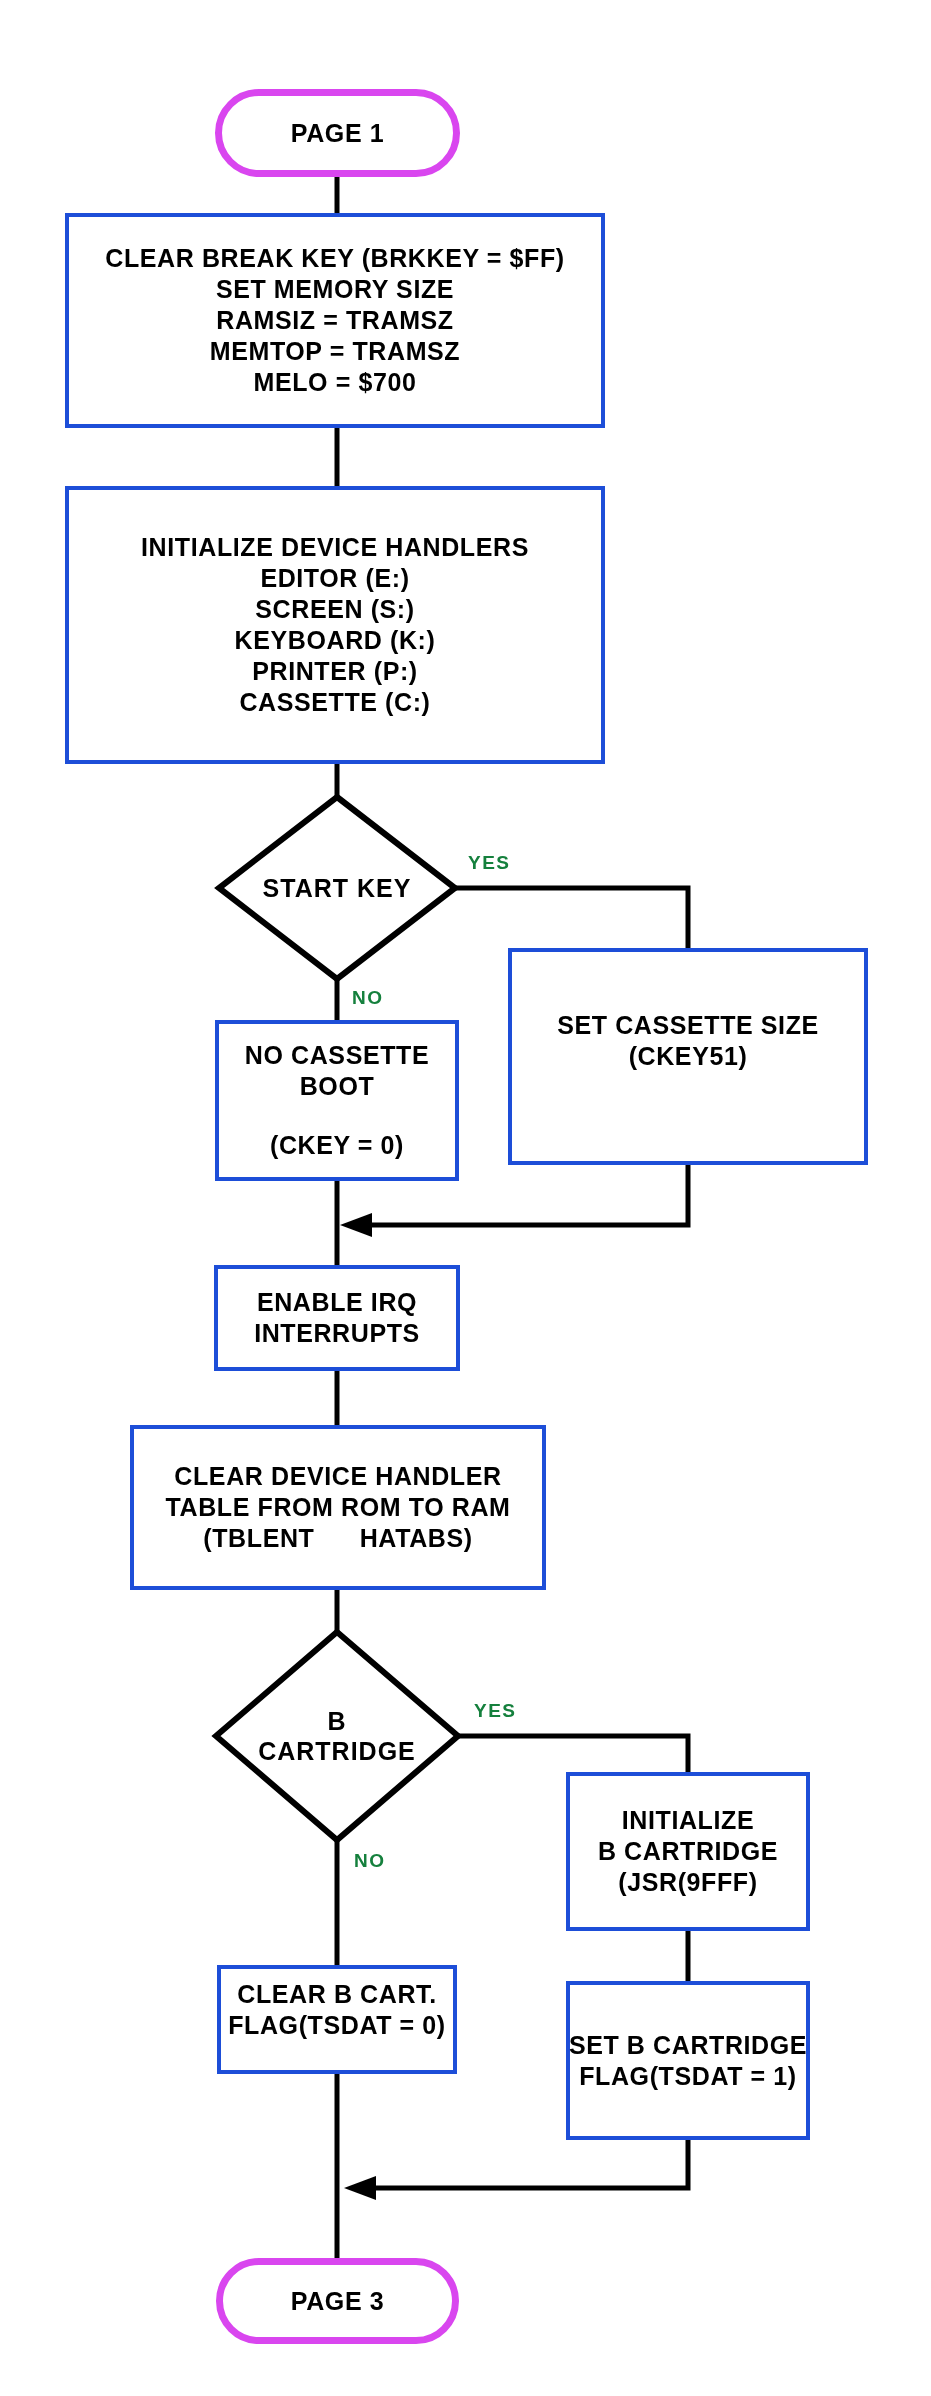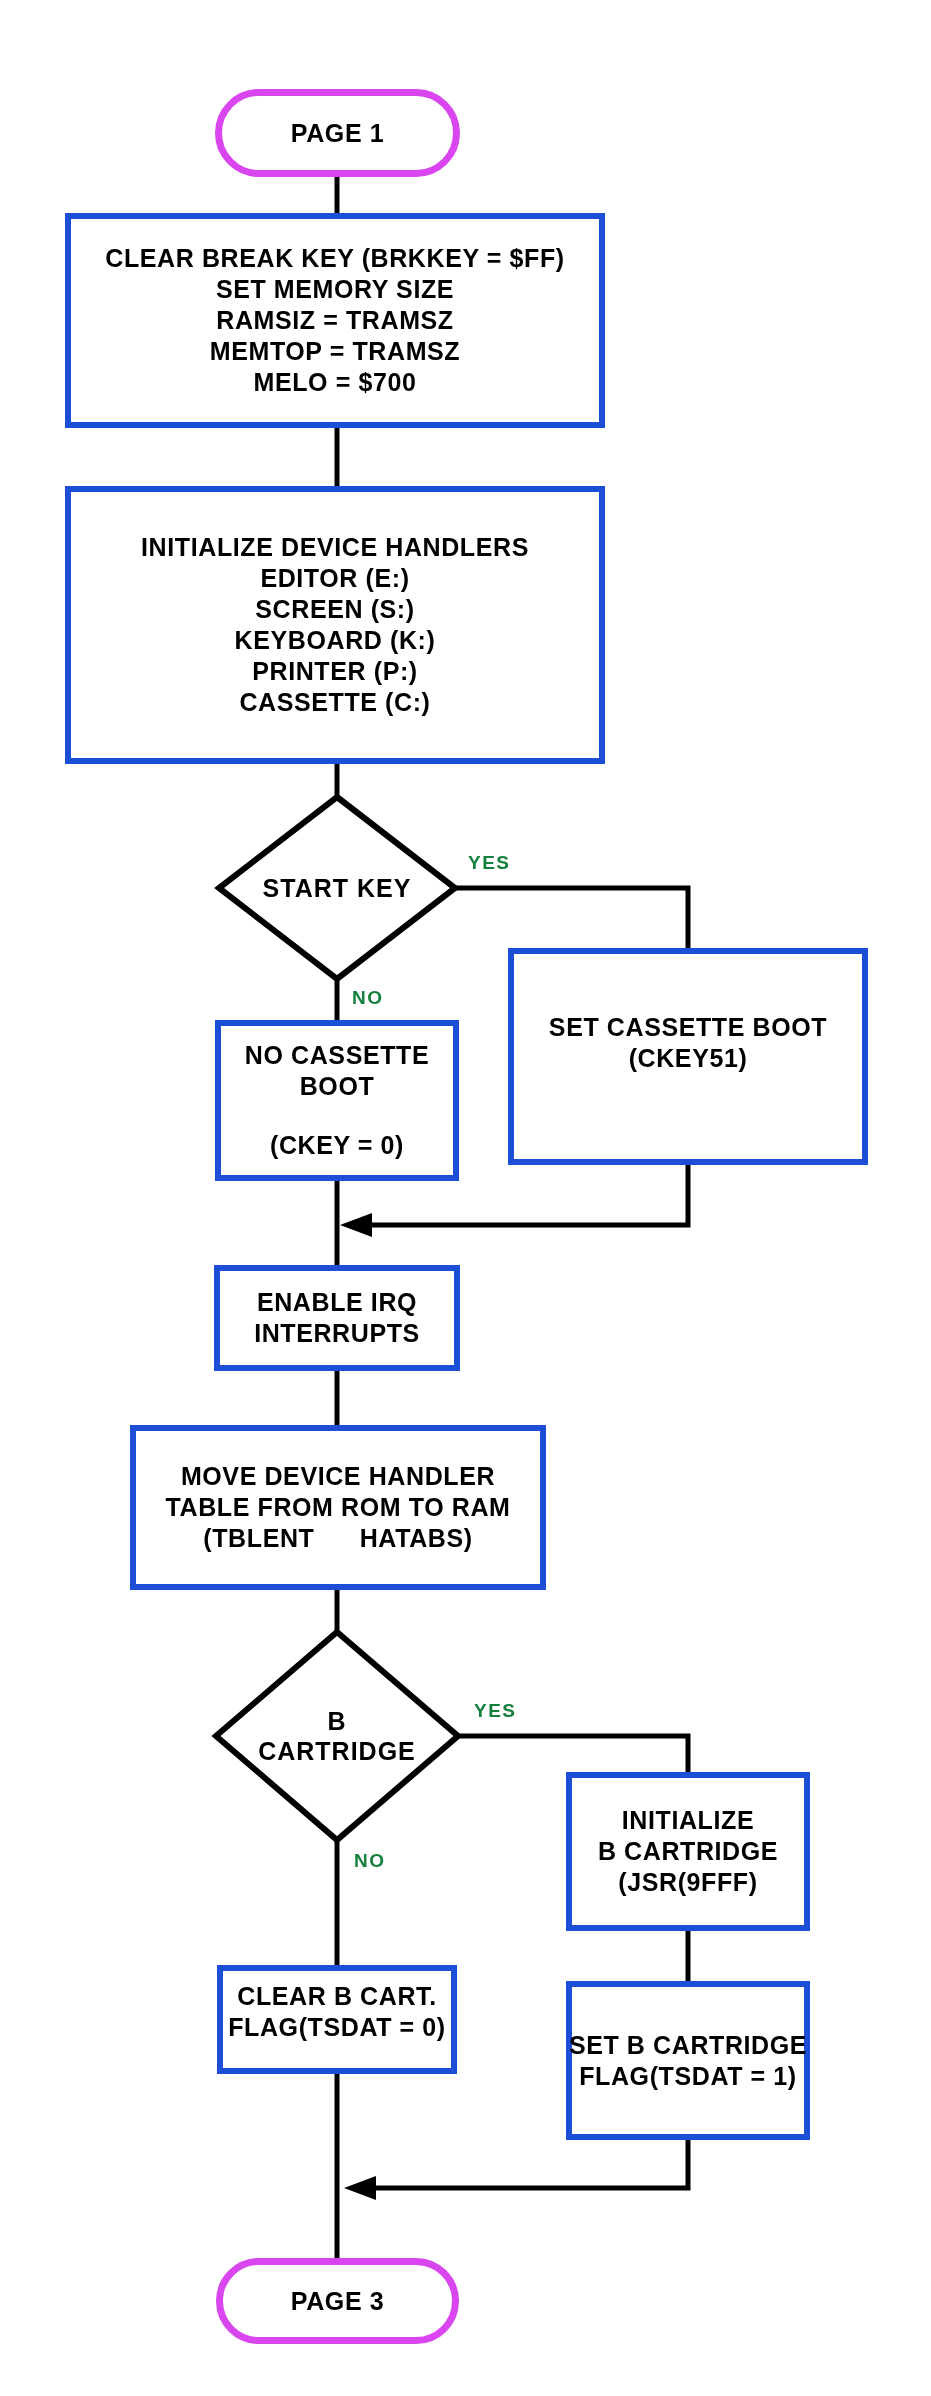--- a/index.html
+++ b/index.html
@@ -29,21 +29,21 @@
     align-items: center;
     justify-content: center;
     text-align: center;
     font-weight: bold;
     font-size: 25px;
     line-height: 31px;
     letter-spacing: 0.6px;
     color: #000000;
   }
   .process {
-    border: 6px solid #1d4ed8;
+    border: 4px solid #1d4ed8;
     background: #ffffff;
   }
   .terminal {
     border: 7px solid #d946ef;
     border-radius: 48px;
     background: #ffffff;
   }
   .line { white-space: pre; }
   .gap-top { margin-top: 28px; }
   .dlabel {
@@ -124,37 +124,37 @@
     <div class="line">CASSETTE (C:)</div>
   </div>
 
   <div class="dlabel" style="left:237px; top:838px; width:200px; height:100px;">
     <div class="line">START KEY</div>
   </div>
   <div class="branch-label" style="left:468px; top:850px;">YES</div>
   <div class="branch-label" style="left:352px; top:985px;">NO</div>
 
   <div class="node process" style="left:508px; top:948px; width:360px; height:217px; justify-content:flex-start; padding-top:58px;">
-    <div class="line">SET CASSETTE BOOT</div>
+    <div class="line">SET CASSETTE SIZE</div>
     <div class="line">(CKEY51)</div>
   </div>
 
   <div class="node process" style="left:215px; top:1020px; width:244px; height:161px;">
     <div class="line">NO CASSETTE</div>
     <div class="line">BOOT</div>
     <div class="line gap-top">(CKEY = 0)</div>
   </div>
 
   <div class="node process" style="left:214px; top:1265px; width:246px; height:106px;">
     <div class="line">ENABLE IRQ</div>
     <div class="line">INTERRUPTS</div>
   </div>
 
   <div class="node process" style="left:130px; top:1425px; width:416px; height:165px;">
-    <div class="line">MOVE DEVICE HANDLER</div>
+    <div class="line">CLEAR DEVICE HANDLER</div>
     <div class="line">TABLE FROM ROM TO RAM</div>
     <div class="line">(TBLENT      HATABS)</div>
   </div>
 
   <div class="dlabel" style="left:237px; top:1680px; width:200px; height:112px;">
     <div class="line">B</div>
     <div class="line">CARTRIDGE</div>
   </div>
   <div class="branch-label" style="left:474px; top:1698px;">YES</div>
   <div class="branch-label" style="left:354px; top:1848px;">NO</div>

